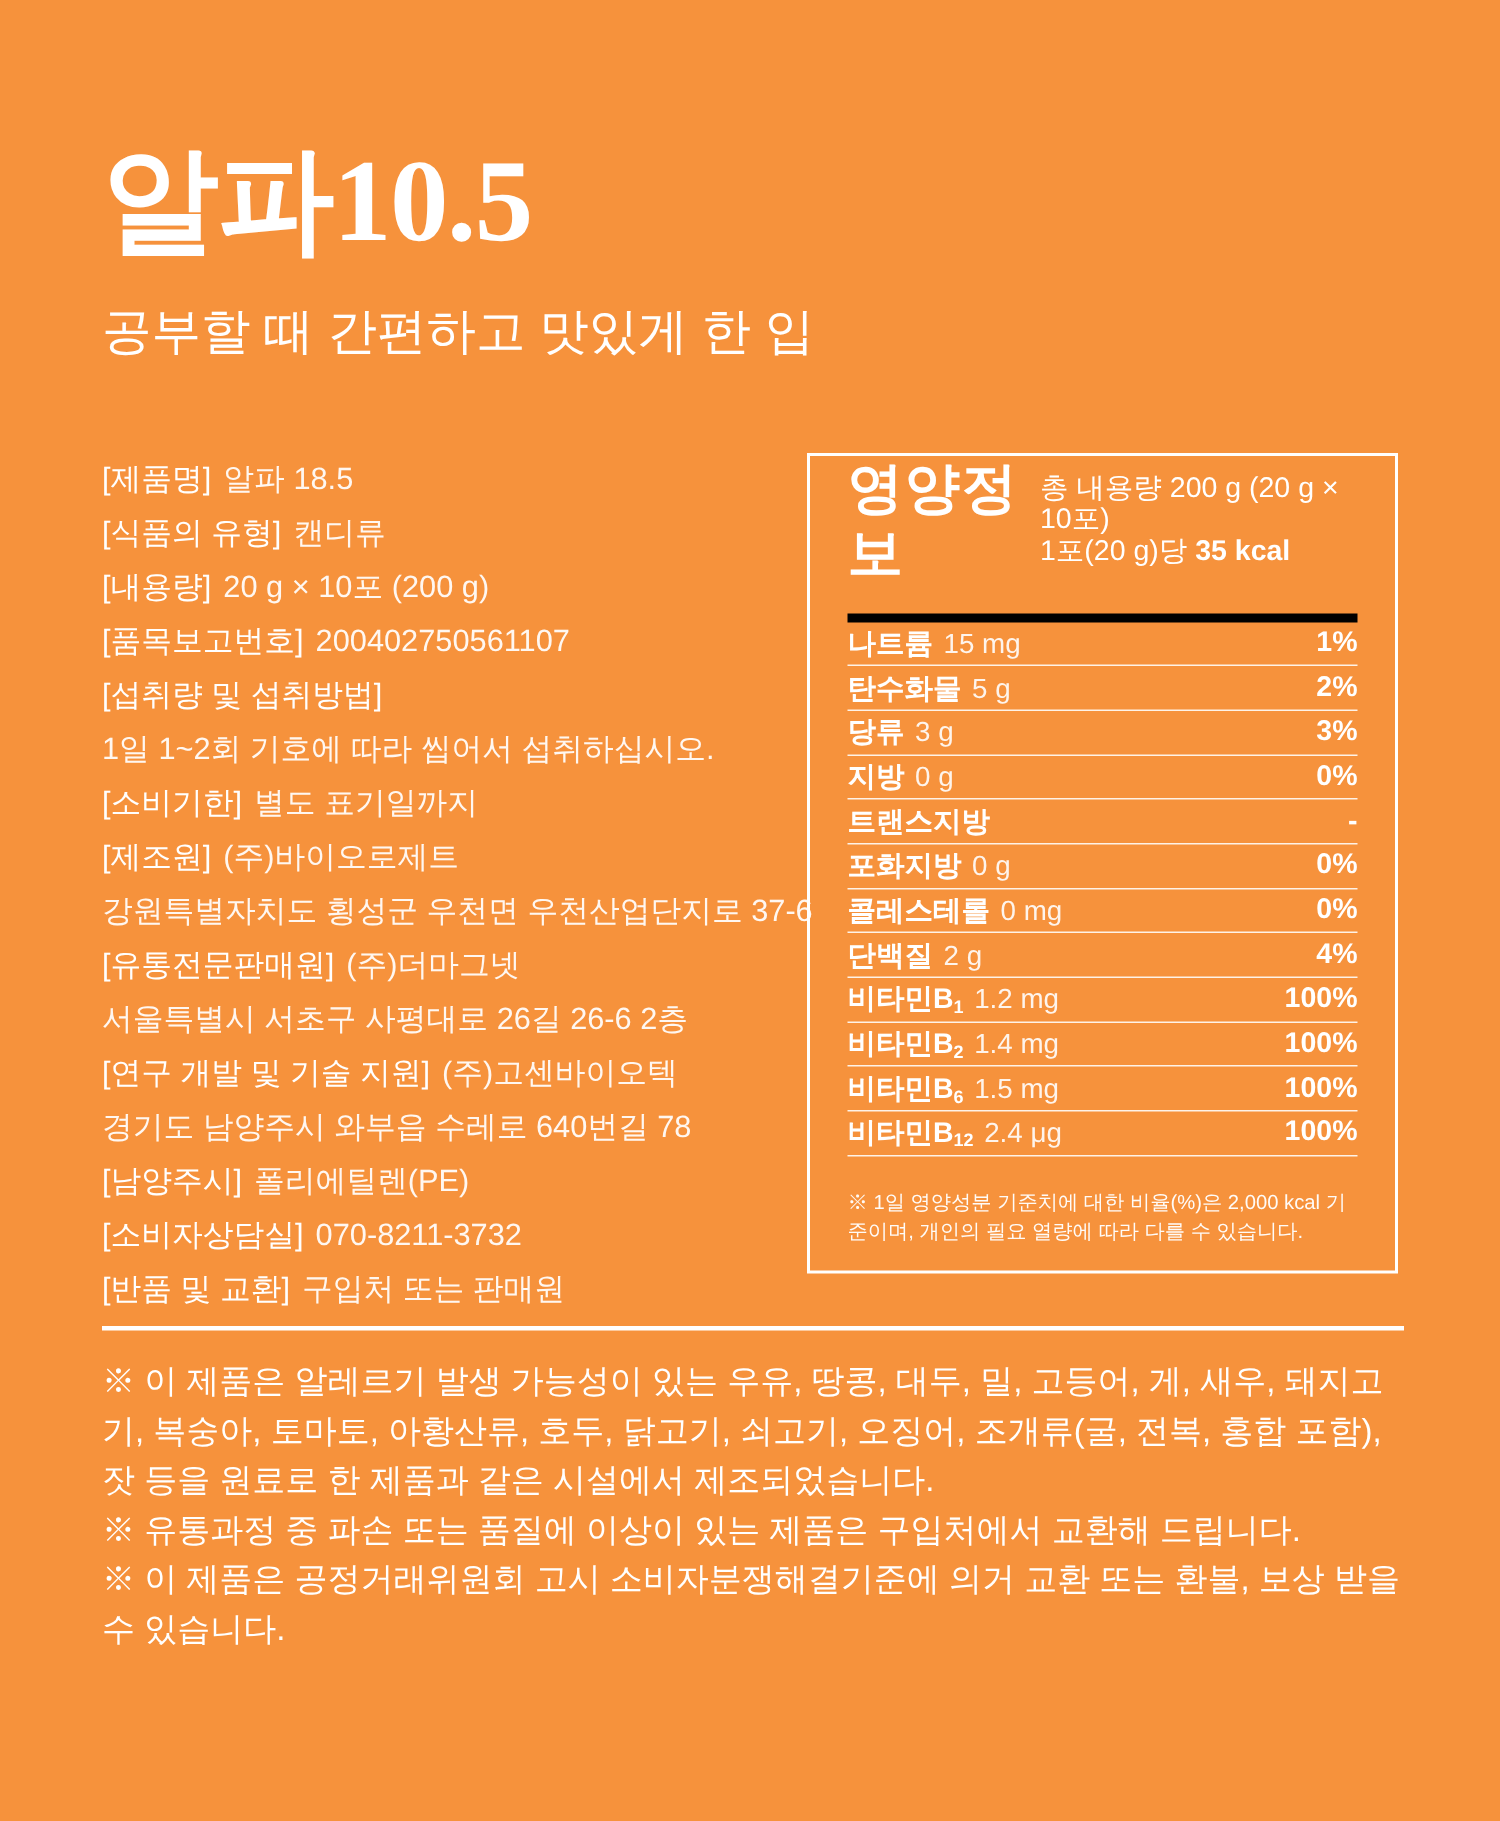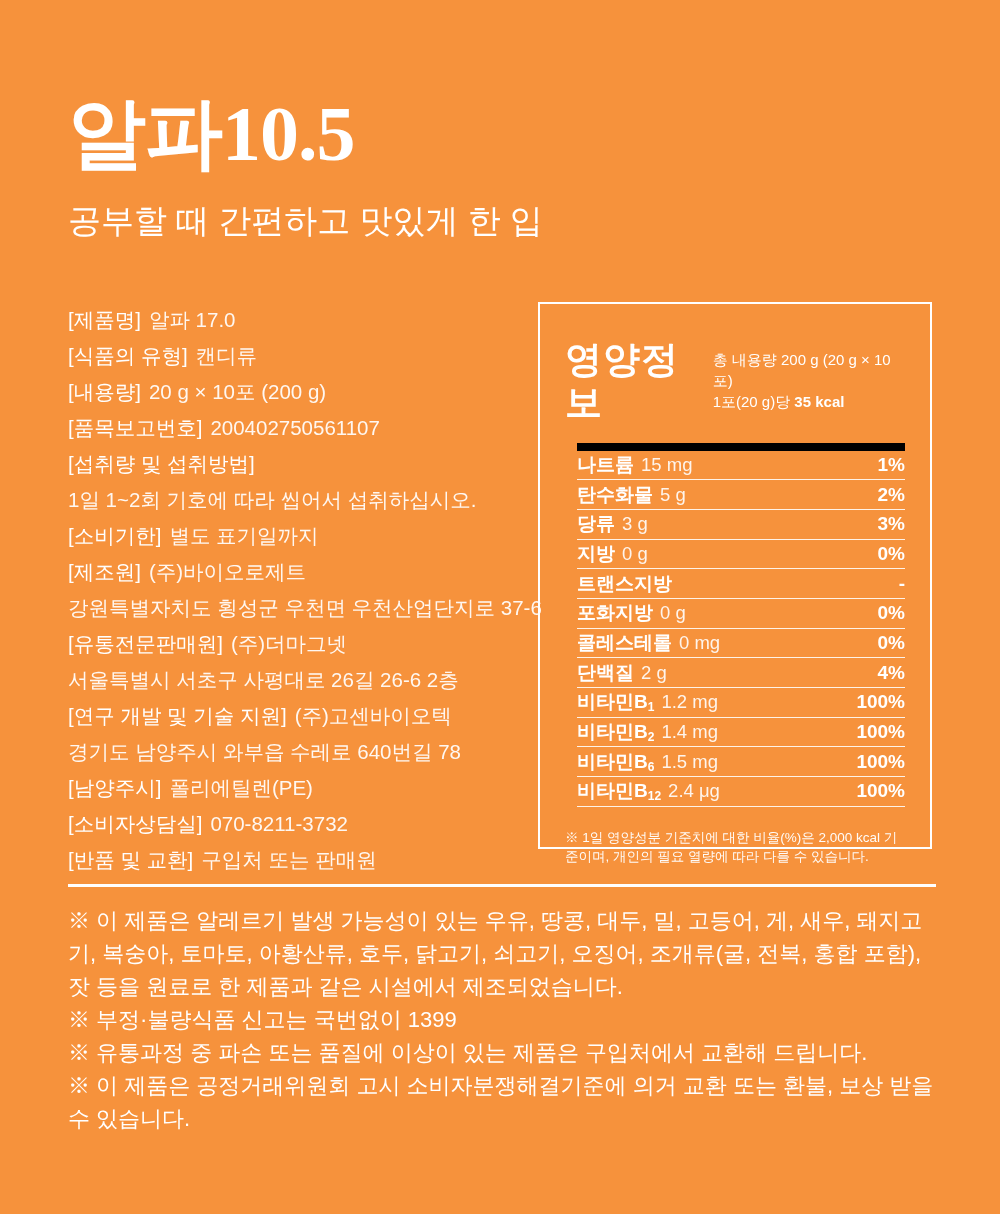--- a/index.html
+++ b/index.html
@@ -27,25 +27,25 @@
   .info-line { white-space:nowrap; }
   .info-line b { font-weight:400; margin-right:8px; }
   .info-line .info-value { font-weight:400; color:rgba(255,255,255,0.93); }
 
   .nutrition-box {
     box-sizing:border-box;
     width:394px; height:547px;
     border:2px solid #fff;
     padding:0 25px;
   }
-  .nut-header { display:flex; justify-content:space-between; align-items:center; margin-top:34px; }
+  .nut-header { display:flex; justify-content:space-between; align-items:center; }
   .nut-title { font-size:37px; font-weight:800; line-height:43px; letter-spacing:1px; }
-  .nut-total { font-size:15px; line-height:21px; font-weight:400; text-align:left; }
+  .nut-total { font-size:19px; line-height:21px; font-weight:400; text-align:left; }
   .nut-total b { font-weight:700; }
-  .nut-rows { margin-top:19px; border-top:8px solid #000000;margin-left:12px; }
+  .nut-rows { margin-top:19px; border-top:6px solid #000000; }
   .nut-row {
     box-sizing:border-box;
     display:flex; justify-content:space-between; align-items:center;
     height:29.7px;
     border-bottom:1px solid rgba(255,255,255,0.88);
   }
   .nut-row .label { font-size:19px; font-weight:700; white-space:nowrap; }
   .nut-row .label sub { font-size:12px; font-weight:700; vertical-align:baseline; position:relative; top:3px; }
   .nut-row .amount { font-size:18.5px; font-weight:400; color:rgba(255,255,255,0.9); margin-left:7px; white-space:nowrap; }
   .nut-row .pct { font-size:19px; font-weight:700; white-space:nowrap; }
@@ -59,21 +59,21 @@
 <body>
 
 <div>
 
   <h1 class="title">알파10.5</h1>
   <div class="subtitle">공부할 때 간편하고 맛있게 한 입</div>
 
   <div class="content">
 
     <div class="info-col" id="info-col">
-        <div class="info-line"><b>[제품명]</b><span class="info-value">알파 17.0</span></div>
+        <div class="info-line"><b>[제품명]</b><span class="info-value">알파 18.5</span></div>
         <div class="info-line"><b>[식품의 유형]</b><span class="info-value">캔디류</span></div>
         <div class="info-line"><b>[내용량]</b><span class="info-value">20 g × 10포 (200 g)</span></div>
         <div class="info-line"><b>[품목보고번호]</b><span class="info-value">200402750561107</span></div>
         <div class="info-line"><b>[섭취량 및 섭취방법]</b></div>
         <div class="info-line"><span class="info-value">1일 1~2회 기호에 따라 씹어서 섭취하십시오.</span></div>
         <div class="info-line"><b>[소비기한]</b><span class="info-value">별도 표기일까지</span></div>
         <div class="info-line"><b>[제조원]</b><span class="info-value">(주)바이오로제트</span></div>
         <div class="info-line"><span class="info-value">강원특별자치도 횡성군 우천면 우천산업단지로 37-6</span></div>
         <div class="info-line"><b>[유통전문판매원]</b><span class="info-value">(주)더마그넷</span></div>
         <div class="info-line"><span class="info-value">서울특별시 서초구 사평대로 26길 26-6 2층</span></div>
@@ -144,18 +144,17 @@
         </div>
       <div class="nut-footnote">※ 1일 영양성분 기준치에 대한 비율(%)은 2,000 kcal 기준이며, 개인의 필요 열량에 따라 다를 수 있습니다.</div>
     </div>
 
   </div>
 
   <hr class="divider">
 
   <div class="notices" id="notices">
       <p>※ 이 제품은 알레르기 발생 가능성이 있는 우유, 땅콩, 대두, 밀, 고등어, 게, 새우, 돼지고기, 복숭아, 토마토, 아황산류, 호두, 닭고기, 쇠고기, 오징어, 조개류(굴, 전복, 홍합 포함), 잣 등을 원료로 한 제품과 같은 시설에서 제조되었습니다.</p>
-      <p>※ 부정·불량식품 신고는 국번없이 1399</p>
       <p>※ 유통과정 중 파손 또는 품질에 이상이 있는 제품은 구입처에서 교환해 드립니다.</p>
       <p>※ 이 제품은 공정거래위원회 고시 소비자분쟁해결기준에 의거 교환 또는 환불, 보상 받을 수 있습니다.</p>
     </div>
 
 </div>
 
 </body></html>

